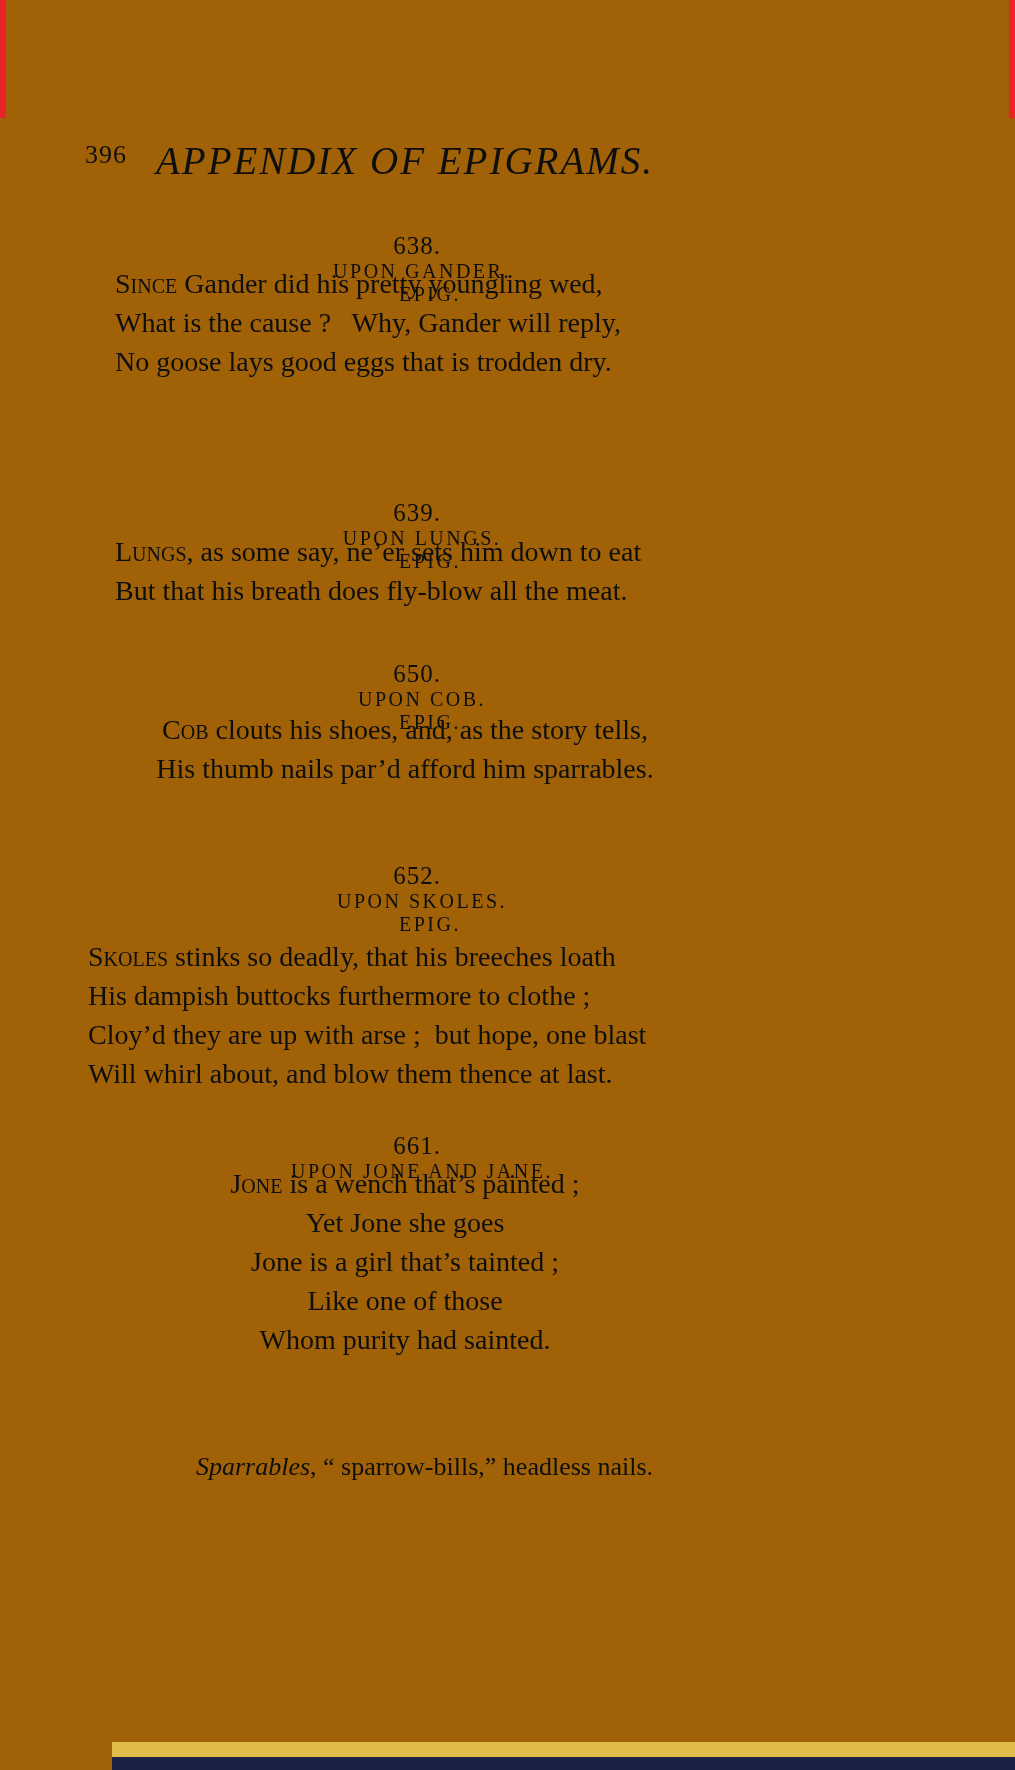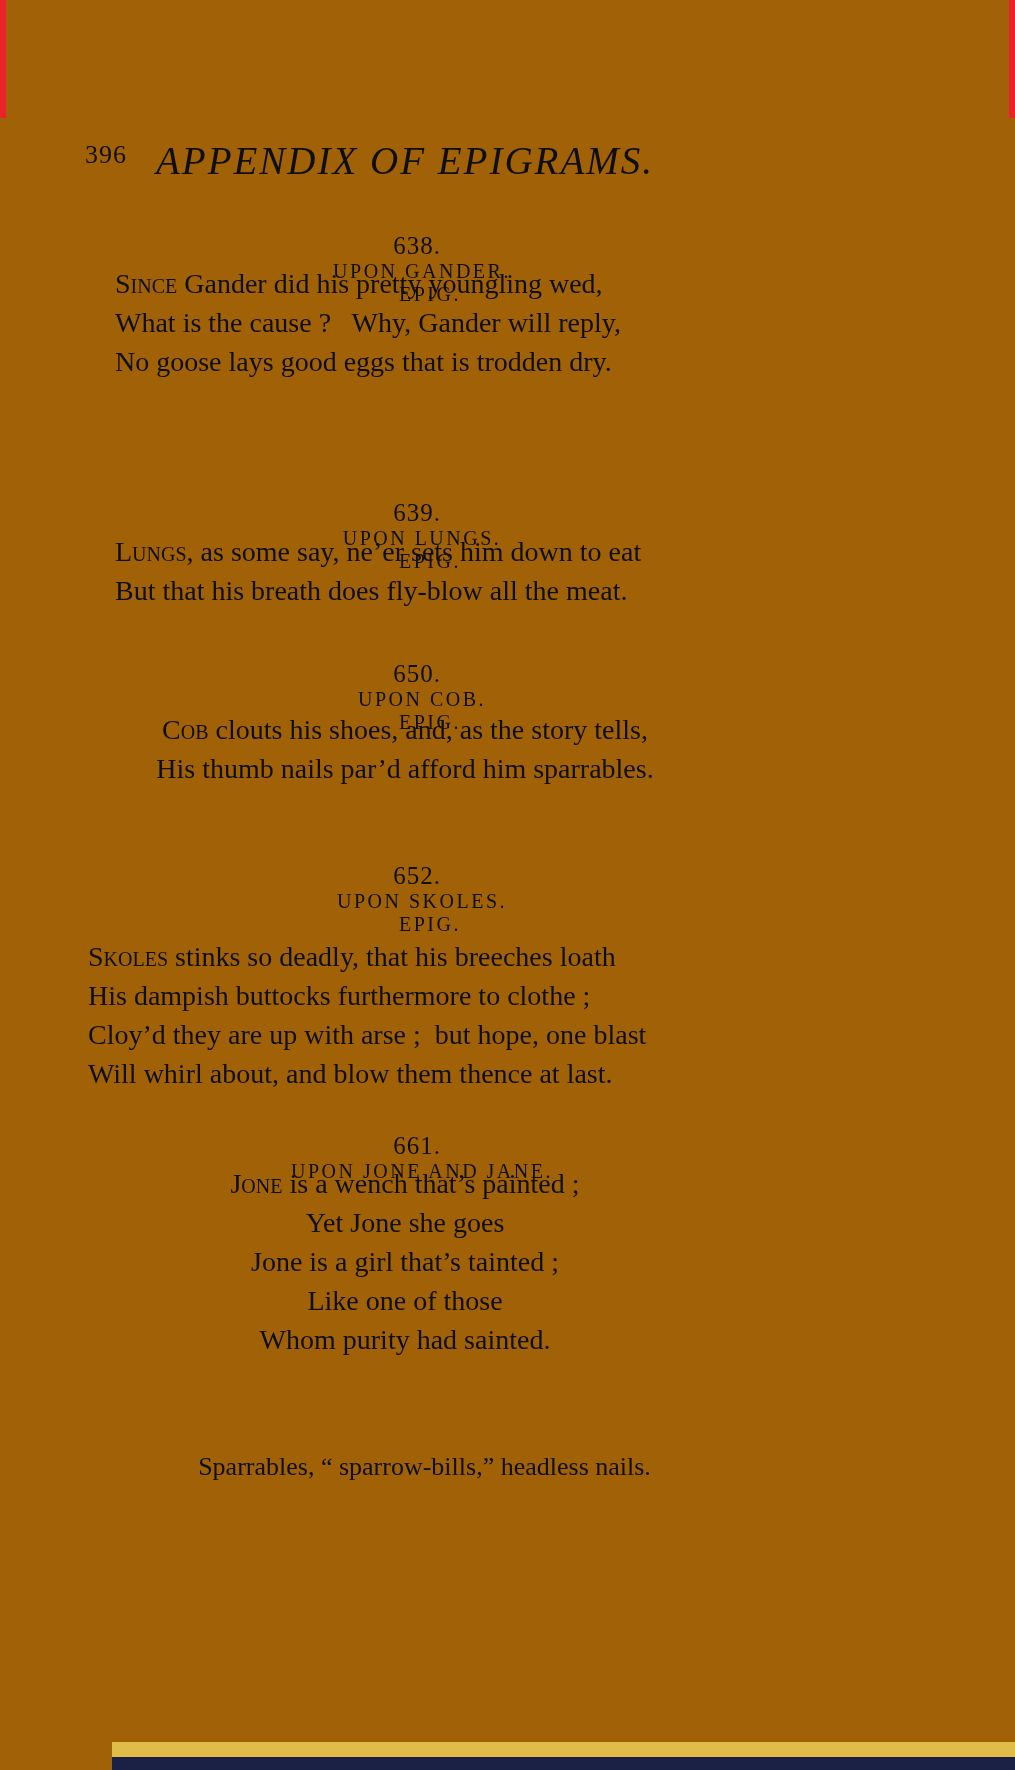--- a/index.html
+++ b/index.html
@@ -66,21 +66,21 @@
   .pos-p652 { top: 937px; }
   .pos-h661 { top: 1114px; }
   .pos-p661 { top: 1164px; }
 
   .footnote {
     position: absolute; top: 1422px; left: 0; width: 100%;
     text-align: center;
     font-size: 26px;
     white-space: pre;
   }
-  .footnote .term { }
+  .footnote .term { font-style: italic; }
 </style>
 </head>
 <body>
 
 <div class="page">
 
   <div class="edge-mark left"></div>
   <div class="edge-mark right"></div>
   <div class="bottom-strip-gold"></div>
   <div class="bottom-strip-navy"></div>

